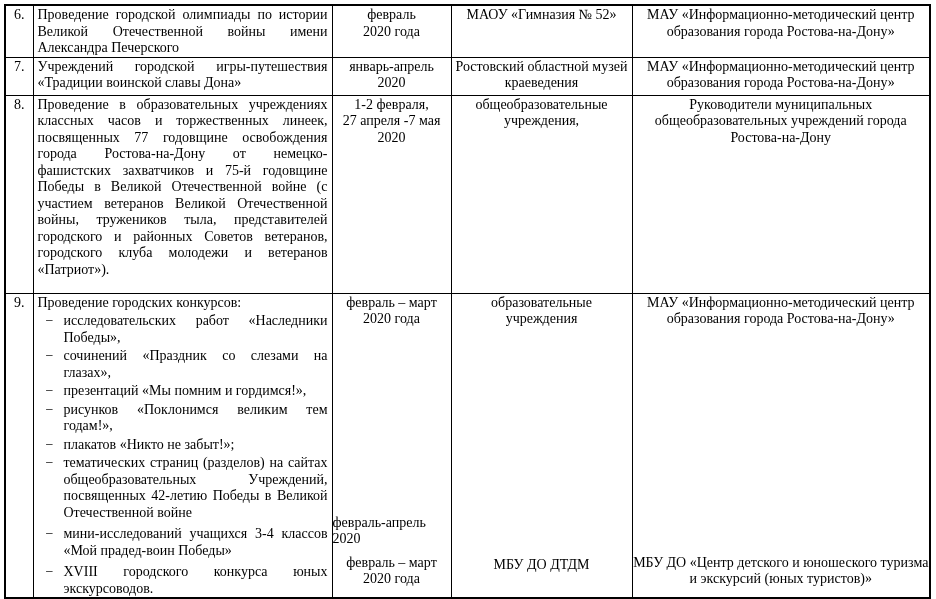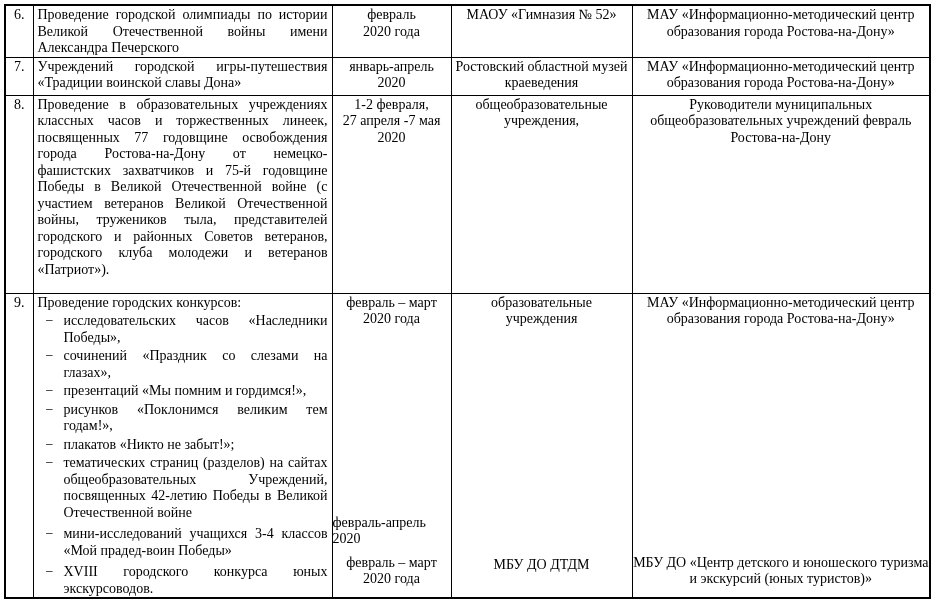--- a/index.html
+++ b/index.html
@@ -89,31 +89,31 @@
 
     <tr class="r8">
       <td class="num">8.</td>
       <td class="act">Проведение в образовательных учреждениях классных часов и торжественных линеек, посвященных 77 годовщине освобождения города Ростова-на-Дону от немецко-фашистских захватчиков и 75-й годовщине Победы в Великой Отечественной войне (с участием ветеранов Великой Отечественной войны, тружеников тыла, представителей городского и районных Советов ветеранов, городского клуба молодежи и ветеранов «Патриот»).</td>
       <td class="ctr">
         <div>1-2 февраля,</div>
         <div>27 апреля -7 мая</div>
         <div>2020</div>
       </td>
       <td class="ctr">общеобразовательные учреждения,</td>
-      <td class="ctr">Руководители муниципальных общеобразовательных учреждений февраль Ростова-на-Дону</td>
+      <td class="ctr">Руководители муниципальных общеобразовательных учреждений города Ростова-на-Дону</td>
     </tr>
 
     <tr class="r9">
       <td class="num">9.</td>
       <td class="act">
         <div>Проведение городских конкурсов:</div>
         <div class="bullets">
           <div class="bullet">
             <span class="dash">−</span>
-            <span>исследовательских часов «Наследники Победы»,</span>
+            <span>исследовательских работ «Наследники Победы»,</span>
           </div>
           <div class="bullet">
             <span class="dash">−</span>
             <span>сочинений «Праздник со слезами на глазах»,</span>
           </div>
           <div class="bullet">
             <span class="dash">−</span>
             <span>презентаций «Мы помним и гордимся!»,</span>
           </div>
           <div class="bullet">

